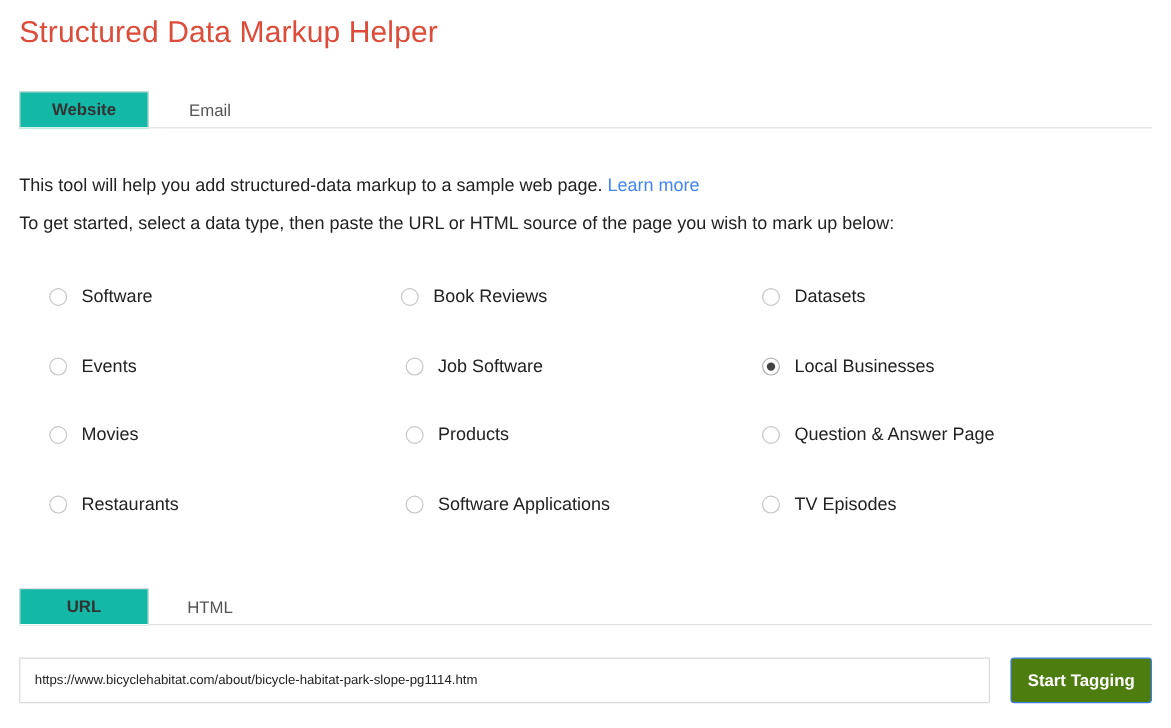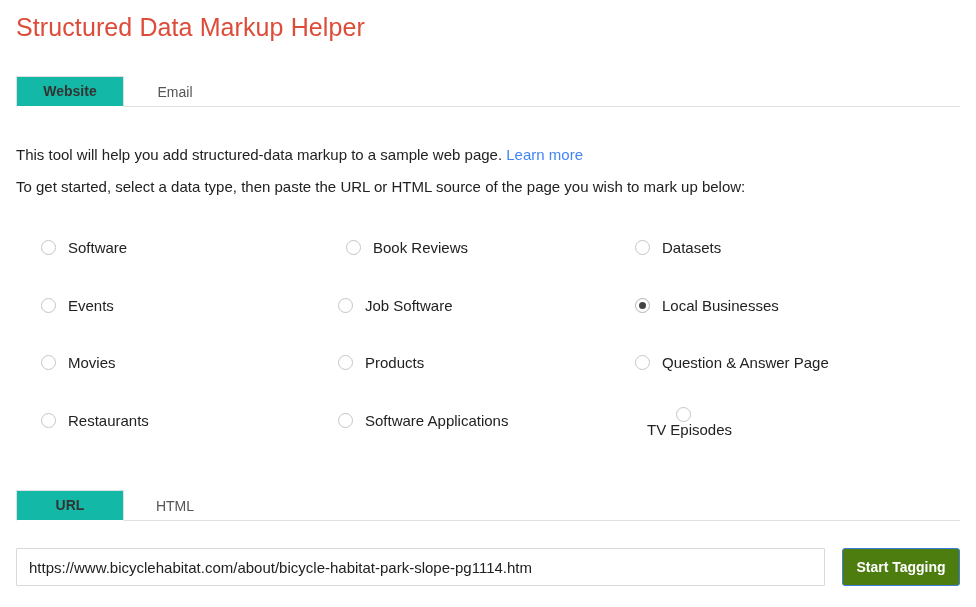--- a/index.html
+++ b/index.html
@@ -161,21 +161,21 @@
     position: absolute;
     left: 16px;
     top: 0;
     width: 809px;
     height: 38px;
     box-sizing: border-box;
     border: 1px solid #d9d9d9;
     border-radius: 1px;
     padding: 0 12px;
     font-family: "Liberation Sans", sans-serif;
-    font-size: 15px;
+    font-size: 11px;
     color: #222222;
     background: #ffffff;
     outline: none;
   }
   .start-btn {
     position: absolute;
     left: 842px;
     top: 0;
     width: 118px;
     height: 38px;
@@ -221,21 +221,21 @@
     </div>
     <div class="radio-item" style="left:41px; top:121px;">
       <span class="radio-mark"></span>
       <span class="radio-label">Movies</span>
     </div>
     <div class="radio-item" style="left:41px; top:179px;">
       <span class="radio-mark"></span>
       <span class="radio-label">Restaurants</span>
     </div>
 
-    <div class="radio-item" style="left:346px; top:6px;">
+    <div class="radio-item" style="left:334px; top:6px;">
       <span class="radio-mark"></span>
       <span class="radio-label">Book Reviews</span>
     </div>
     <div class="radio-item" style="left:338px; top:64px;">
       <span class="radio-mark"></span>
       <span class="radio-label">Job Software</span>
     </div>
     <div class="radio-item" style="left:338px; top:121px;">
       <span class="radio-mark"></span>
       <span class="radio-label">Products</span>
@@ -250,21 +250,21 @@
       <span class="radio-label">Datasets</span>
     </div>
     <div class="radio-item selected" style="left:635px; top:64px;">
       <span class="radio-mark"></span>
       <span class="radio-label">Local Businesses</span>
     </div>
     <div class="radio-item" style="left:635px; top:121px;">
       <span class="radio-mark"></span>
       <span class="radio-label">Question &amp; Answer Page</span>
     </div>
-    <div class="radio-item" style="left:635px; top:179px;flex-direction:column;">
+    <div class="radio-item" style="left:635px; top:179px;">
       <span class="radio-mark"></span>
       <span class="radio-label">TV Episodes</span>
     </div>
   </div>
 
   <div class="tabbar bottom">
     <div class="rule"></div>
     <div class="tab active" id="tab-url">URL</div>
     <div class="tab" id="tab-html">HTML</div>
   </div>

